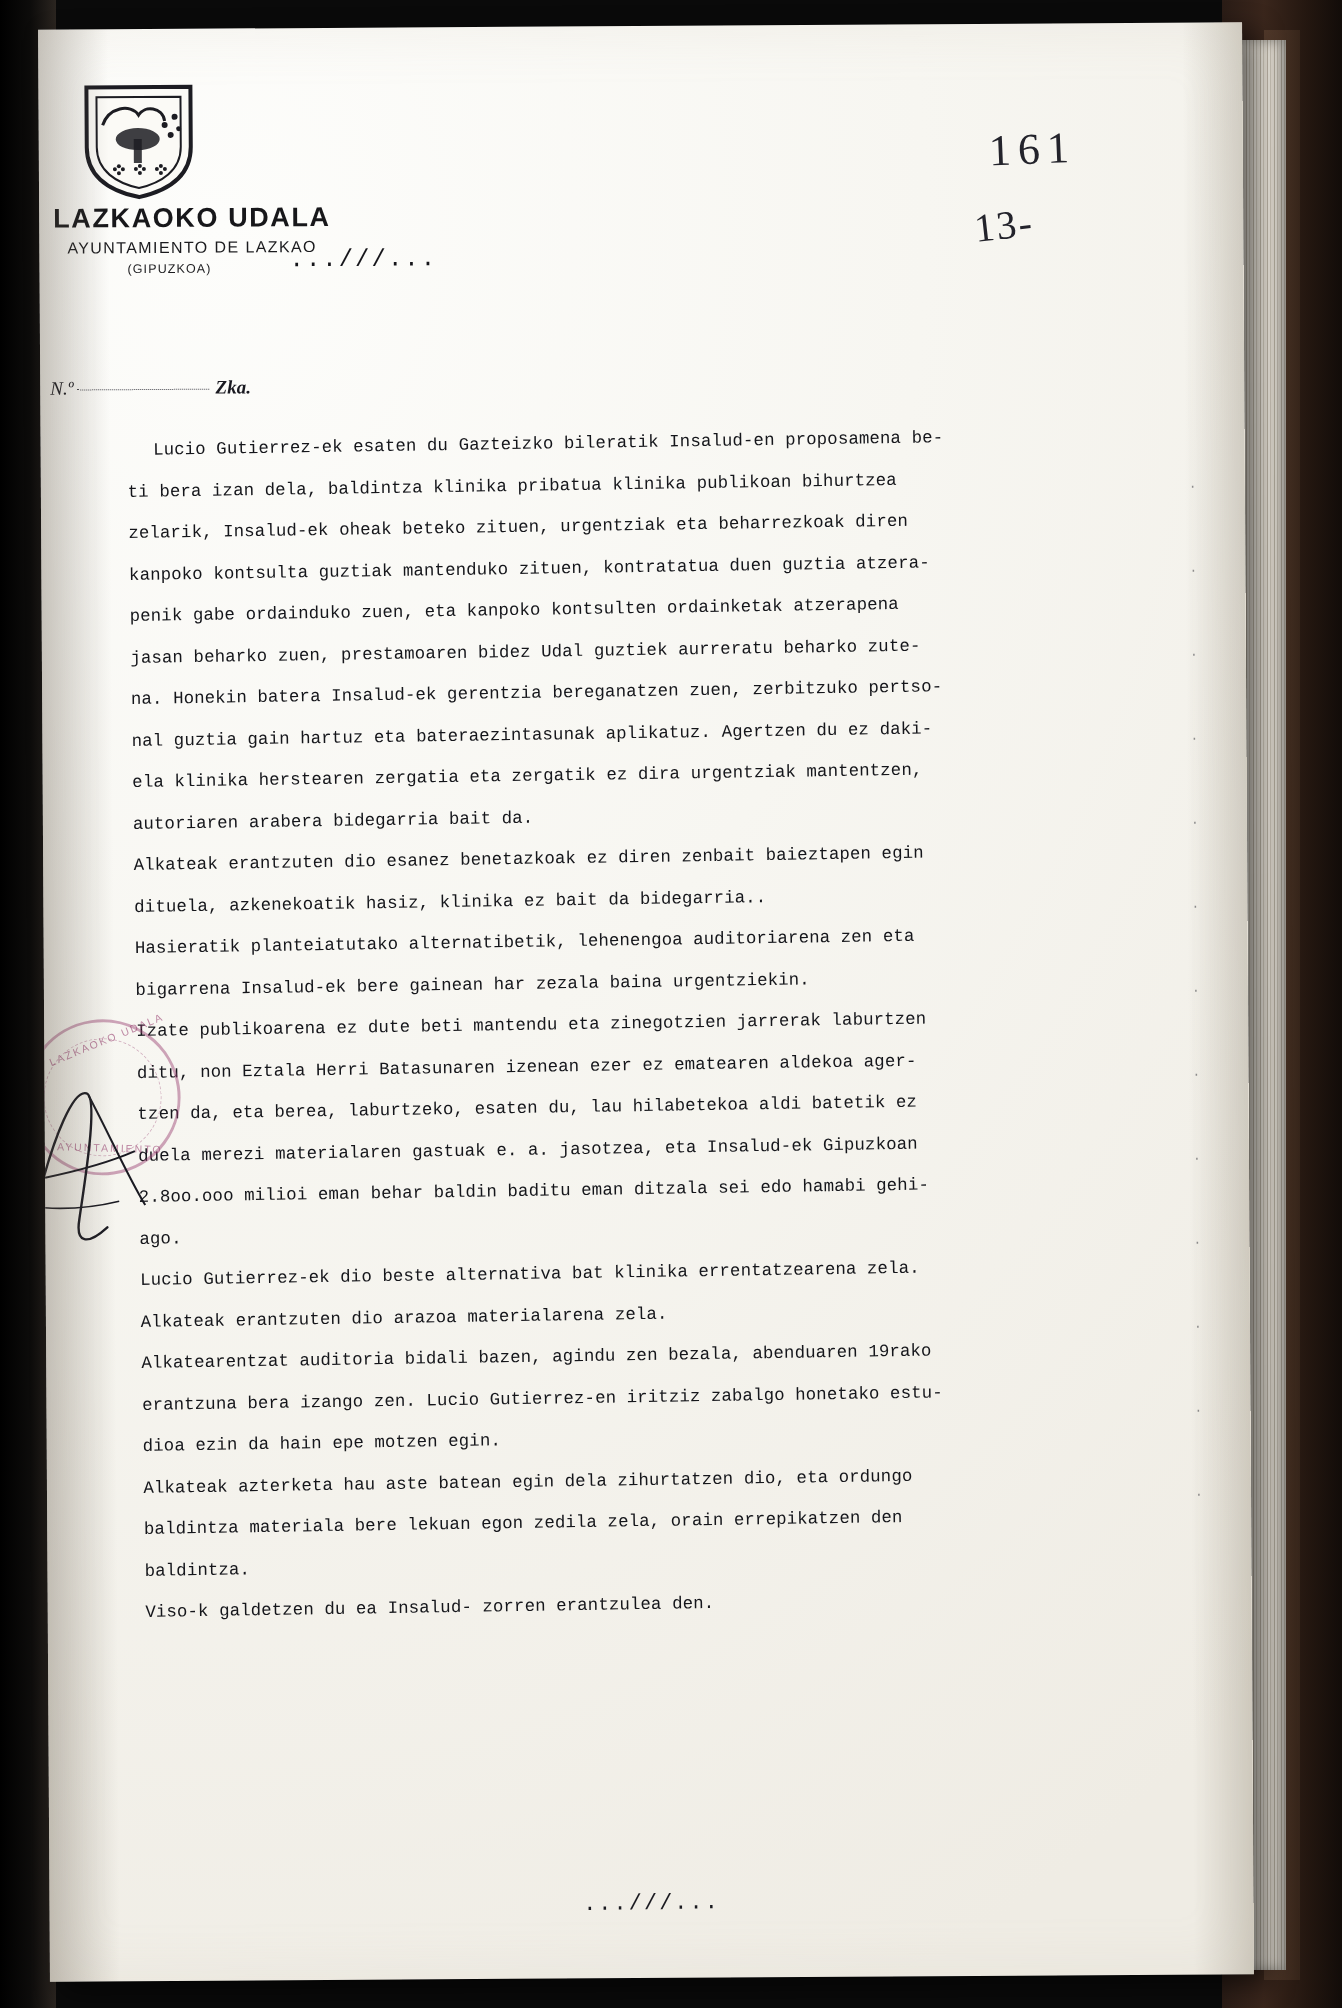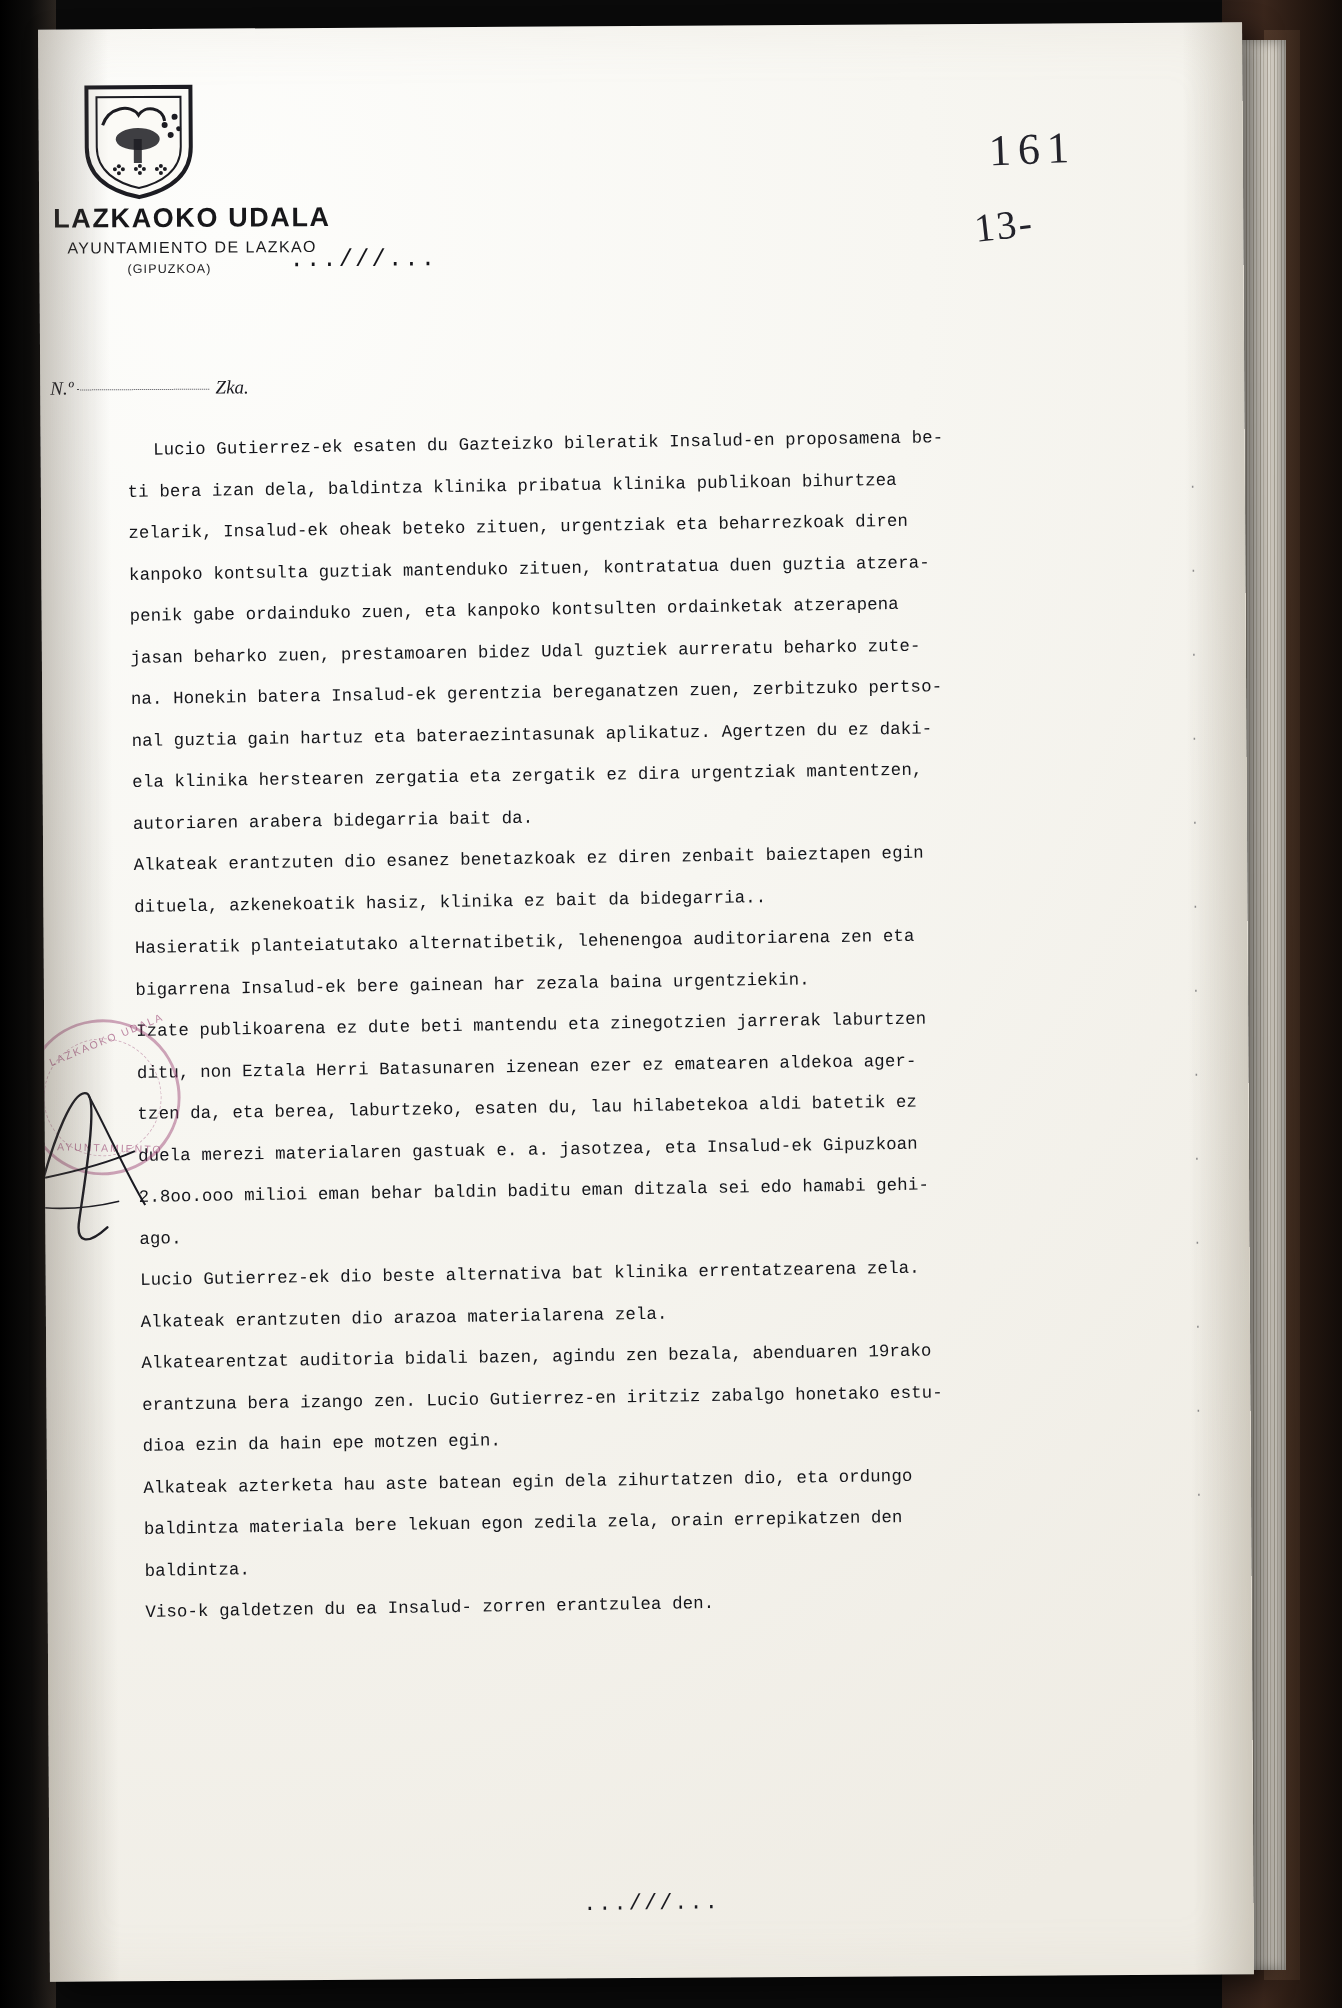--- a/index.html
+++ b/index.html
@@ -182,21 +182,21 @@
   }
   .numline .dots {
     display: inline-block;
     width: 132px;
     border-bottom: 1.5px dotted #4a4a52;
     margin: 0 6px 4px 4px;
   }
   .numline .zka {
     font-family: "Liberation Serif", serif;
     font-style: italic;
-    font-weight: 400;
+    font-weight: 700;
   }
 
   
   .body-text {
     position: absolute;
     top: 396px;
     left: 92px;
     width: 1010px;
     font-family: "Liberation Mono", monospace;
     font-size: 17.4px;

